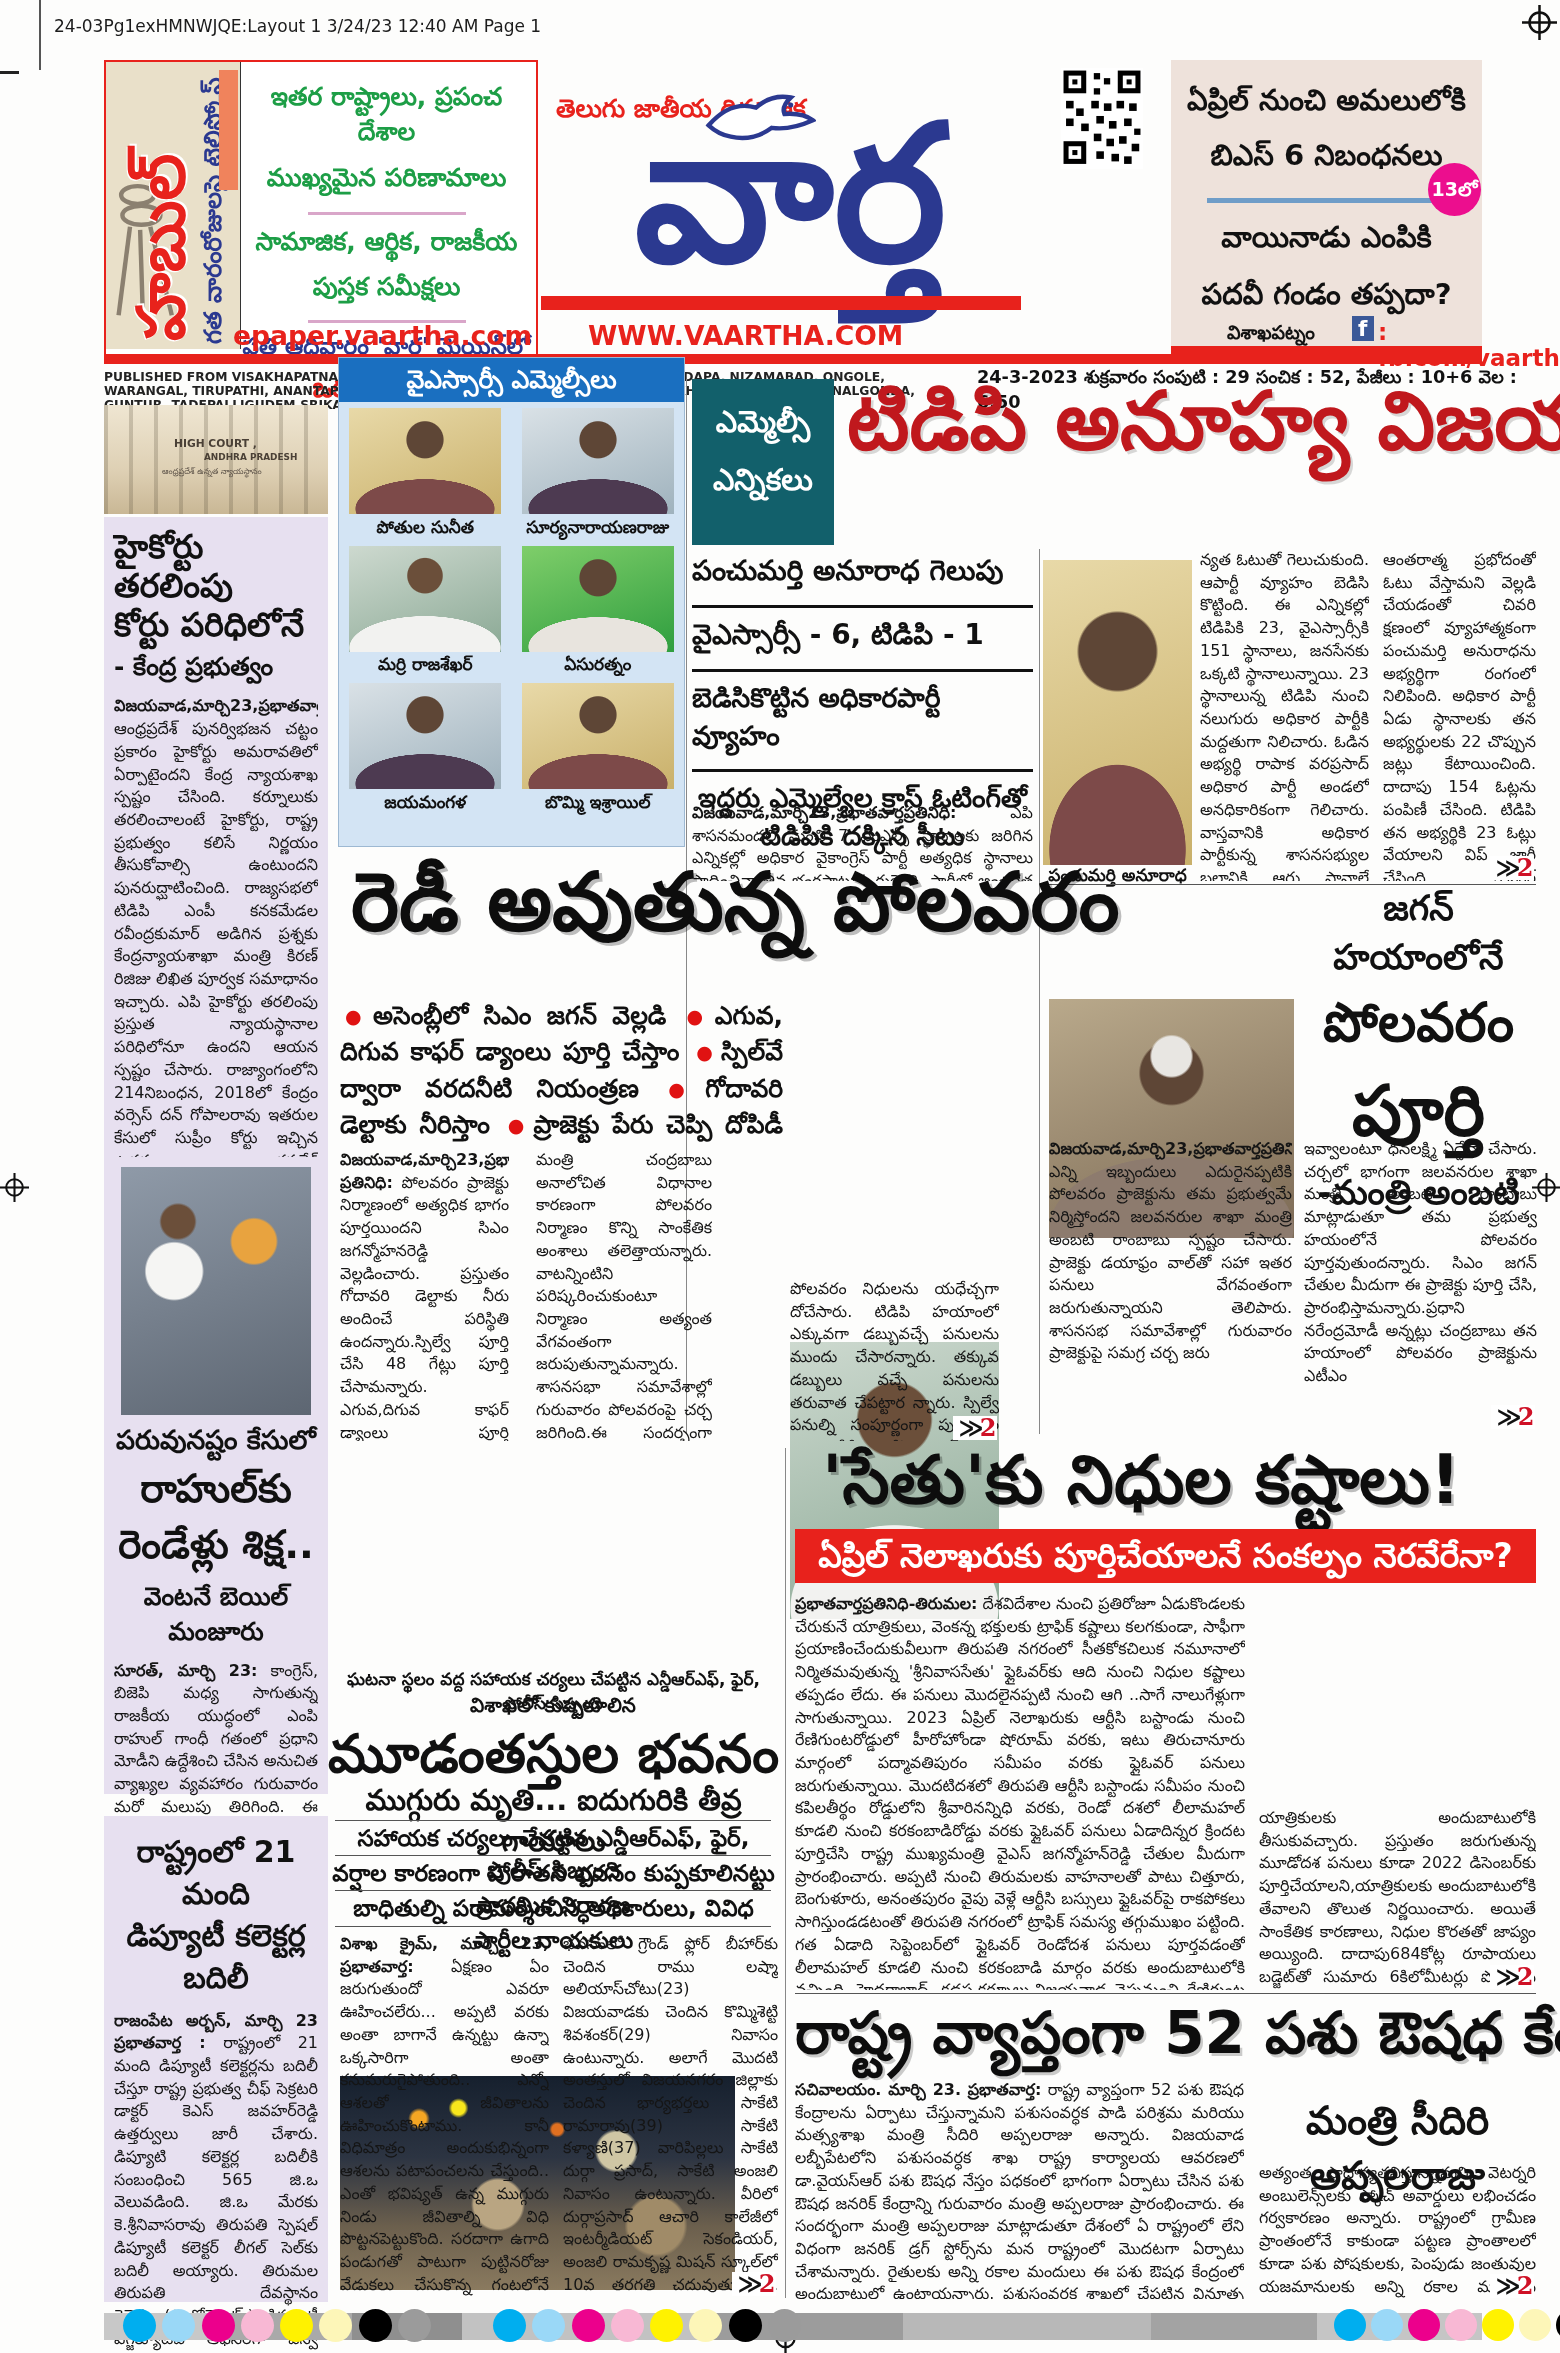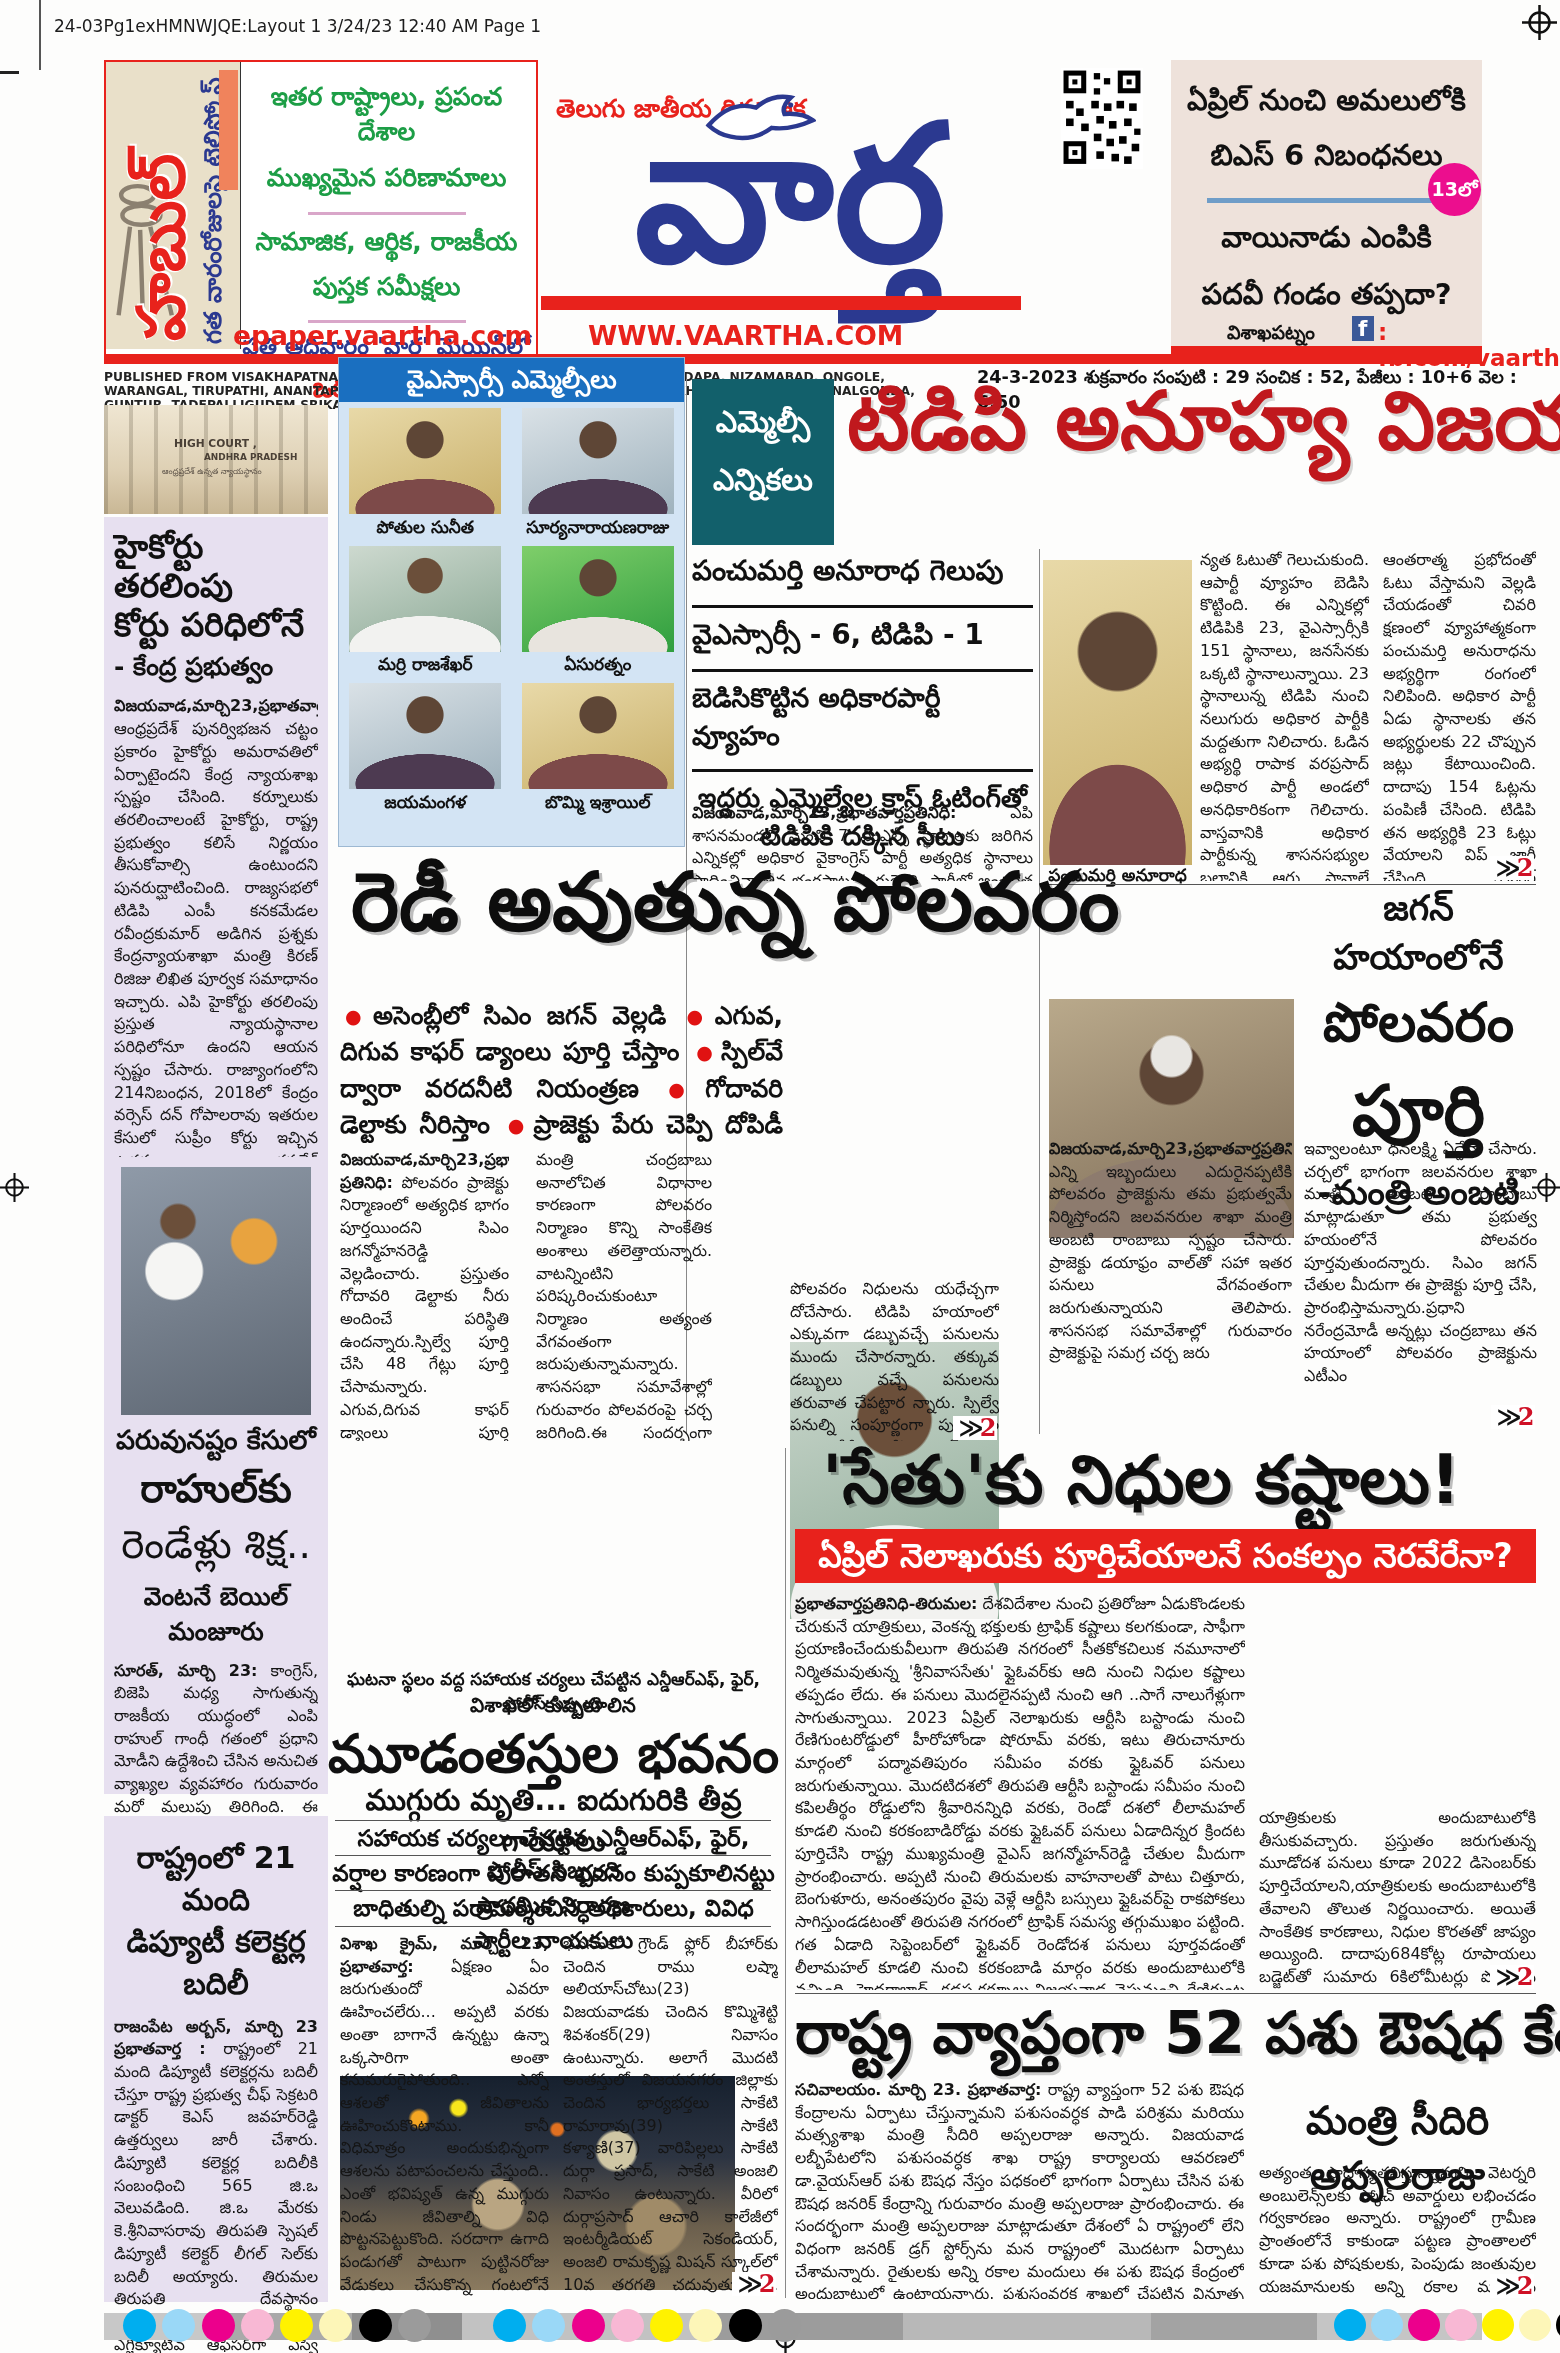--- a/index.html
+++ b/index.html
@@ -200,31 +200,31 @@
       <span class="dl">విజయవాడ,మార్చి23,ప్రభాతవార్తప్రతినిధి:</span>
       <span>ఆంధ్రప్రదేశ్ పునర్విభజన చట్టం ప్రకారం హైకోర్టు అమరావతిలో ఏర్పాటైందని కేంద్ర న్యాయశాఖ స్పష్టం చేసింది. కర్నూలుకు తరలించాలంటే హైకోర్టు, రాష్ట్ర ప్రభుత్వం కలిసే నిర్ణయం తీసుకోవాల్సి ఉంటుందని పునరుద్ఘాటించింది. రాజ్యసభలో టిడిపి ఎంపీ కనకమేడల రవీంద్రకుమార్ అడిగిన ప్రశ్నకు కేంద్రన్యాయశాఖా మంత్రి కిరణ్ రిజిజు లిఖిత పూర్వక సమాధానం ఇచ్చారు. ఎపి హైకోర్టు తరలింపు ప్రస్తుత న్యాయస్థానాల పరిధిలోనూ ఉందని ఆయన స్పష్టం చేసారు. రాజ్యాంగంలోని 214నిబంధన, 2018లో కేంద్రం వర్సెస్ దన్ గోపాలరావు ఇతరుల కేసులో సుప్రీం కోర్టు ఇచ్చిన ఉత్తర్వులు, ఆంధ్రప్రదేశ్ పునర్విభజన చట్టం 2014 ప్రకారం అమరావతిలో హైకోర్టు ఏర్పాటుందని వివరించారు. ఆంధ్రప్రదేశ్, తెలంగాణా ఉమ్మడి హైకోర్టుగా ఉన్న అప్పటి హైదరాబాద్ హైకోర్టు ఆనాటి రాష్ట్ర ప్రభుత్వంతో సంప్రదించిన తరువాతే పునర్విభజన చట్టం ప్రకారం ఎపి హైకోర్టు అమరావతిలో ఏర్పాటు చేసినట్లు చెప్పారు. ఆంధ్రప్రదేశ్ ముఖ్యమంత్రి హైకోర్టును అమరావతి నుంచి కర్నూలుకు తరలించేందుకు ప్రతిపాదించాలని గుర్తు చేసారు. సిఎం మూడు రాజధానుల ప్రతిపాదనకు వ్యతిరేకిస్తూ ఎపి హైకోర్టు న్యాయవాదులు ఆందోళనలు చేశారు.</span>
     </div>
   </div>
 
   <div class="abs" style="left:114px;top:1168px;width:209px;height:1.3px;background:#555;"></div>
   <div class="abs lav" style="left:104px;top:1157px;width:224px;height:637px;">
     <div class="photo scene-crowd" style="margin:10px auto 0;width:190px;height:248px;"></div>
     <div class="ct" style="margin-top:8.9px;font-size:26.6px;font-weight:bold;">పరువునష్టం కేసులో</div>
     <div class="ct" style="margin-top:3.8px;font-size:39px;font-weight:bold;">రాహుల్‌కు</div>
-    <div class="ct" style="margin-top:1.3px;font-size:39px;font-weight:normal;">రెండేళ్లు శిక్ష..</div>
+    <div class="ct" style="margin-top:1.3px;font-size:39px;font-weight:bold;">రెండేళ్లు శిక్ష..</div>
     <div class="ct" style="margin-top:5px;font-size:25px;font-weight:bold;">వెంటనే బెయిల్ మంజూరు</div>
     <div class="body-txt jc" style="position:relative;margin:7.6px 10px 0;height:209px;">
       <span class="dl">సూరత్, మార్చి 23:</span>
       <span>కాంగ్రెస్, బిజెపి మధ్య సాగుతున్న రాజకీయ యుద్ధంలో ఎంపి రాహుల్ గాంధీ గతంలో ప్రధాని మోడీని ఉద్దేశించి చేసిన అనుచిత వ్యాఖ్యల వ్యవహారం గురువారం మరో మలుపు తిరిగింది. ఈ వ్యవహారంలో పరువునష్టం దావా కేసు ఎదుర్కొంటున్న రాహుల్ గాంధీని దోషిగా నిర్ధారిస్తూ సూరత్ కోర్టు గురువారం కీలక తీర్పు ప్రకటించింది. 2019 ఏప్రిల్ నెలలో యుపిలోని కరోల్‌లో నిర్వహించిన బహిరంగ సభలో రాహుల్ గాంధీ ప్రధాని మోడీని ఉద్దేశించి పలు వ్యాఖ్యలు చేశారు. ఇందులో దొంగలంతా మోడీ ఇంటిపేరుతోనే ఉంటారెందుకో అంటూ రాహుల్</span>
       <span class="jump"><span class="g">≫</span><span class="n">2</span></span>
     </div>
   </div>
 
   <div class="abs lav" style="left:104px;top:1816px;width:224px;height:486px;">
-    <div class="ct" style="padding-top:24px;font-size:30px;font-weight:bold;">రాష్ట్రంలో 21 మంది</div>
+    <div class="ct" style="padding-top:18px;font-size:30px;font-weight:bold;">రాష్ట్రంలో 21 మంది</div>
     <div class="ct" style="font-size:30px;font-weight:bold;">డిప్యూటీ కలెక్టర్ల బదిలీ</div>
     <div class="body-txt jc" style="position:relative;margin:7.6px 10px 0;height:379px;">
       <span class="dl">రాజంపేట అర్బన్, మార్చి 23 ప్రభాతవార్త :</span>
       <span>రాష్ట్రంలో 21 మంది డిప్యూటీ కలెక్టర్లను బదిలీ చేస్తూ రాష్ట్ర ప్రభుత్వ చీఫ్ సెక్రటరి డాక్టర్ కెఎస్ జవహర్‌రెడ్డి ఉత్తర్వులు జారీ చేశారు. డిప్యూటి కలెక్టర్ల బదిలీకి సంబంధించి 565 జి.ఒ వెలువడింది. జి.ఒ మేరకు కె.శ్రీనివాసరావు తిరుపతి స్పెషల్ డిప్యూటీ కలెక్టర్ లీగల్ సెల్‌కు బదిలీ అయ్యారు. తిరుమల తిరుపతి దేవస్థానం రెవెన్యూ(ఎండోమెంట్స్) డిప్యూటీ ఎగ్జిక్యూటివ్ ఆఫిసర్‌గా ఎస్వి లక్ష్మణ మూర్తి నియమితులయ్యారు. అనంతపురం జిల్లా మేనేజర్ ప్రకృతి వైపరీత్యాల విభాగంగా హెచ్.ఆనంద్ బదిలీ అయ్యారు. పౌరసరఫరాల శాఖలో వినియోగదారుల విభాగానికి వి.నాగార్జునరెడ్డి బదిలీ అయ్యారు. అలాగే ఎస్.సుధాసాగర్ కూడా ఇదే విభాగానికి బదిలీ అయ్యారు. జె.వరప్రసాద్‌రావు పరిశ్రమలశాఖ, కామర్స్ డిపార్టుమెంట్ స్పెషల్ డిప్యూటీ కలెక్టర్, ఎపిఐఐసి అనంతపురంకు బదిలీ అయ్యారు. ఒంగోలు ప్రకృతి వివత్తుల జిల్లా మేనేజర్‌గా కె.మాధురిని</span>
       
     </div>
   </div>
 
   <div class="abs" style="left:338px;top:357px;width:345px;height:488px;background:#d3e4f4;border:1.3px solid #9db8d2;">
     <div class="ct" style="height:44px;line-height:44px;background:#1a6fc0;color:#fff;font-size:25px;font-weight:bold;">వైఎస్సార్సీ ఎమ్మెల్సీలు</div>

